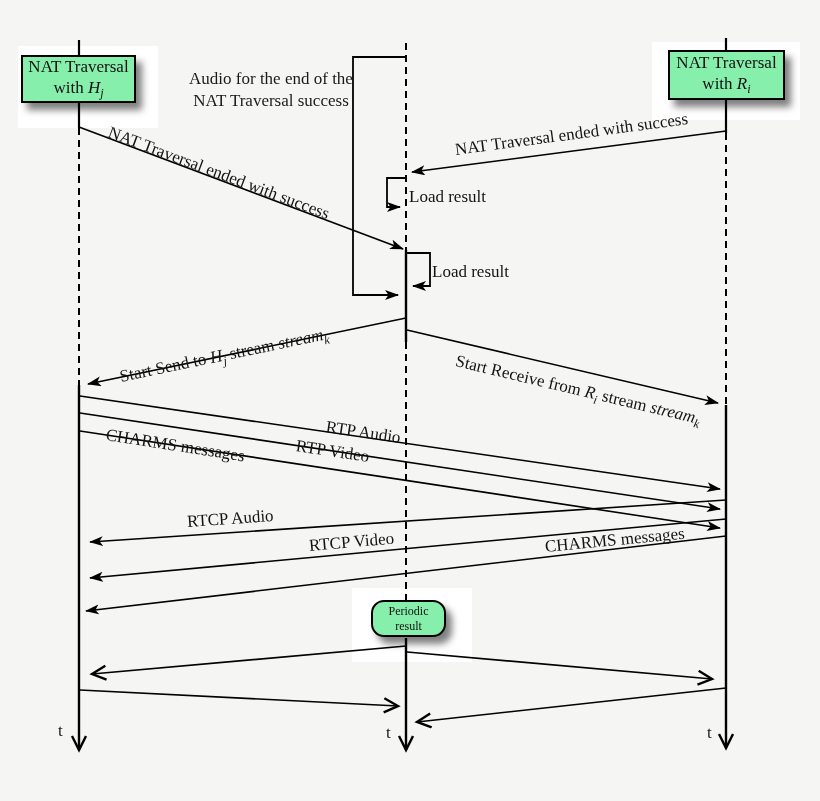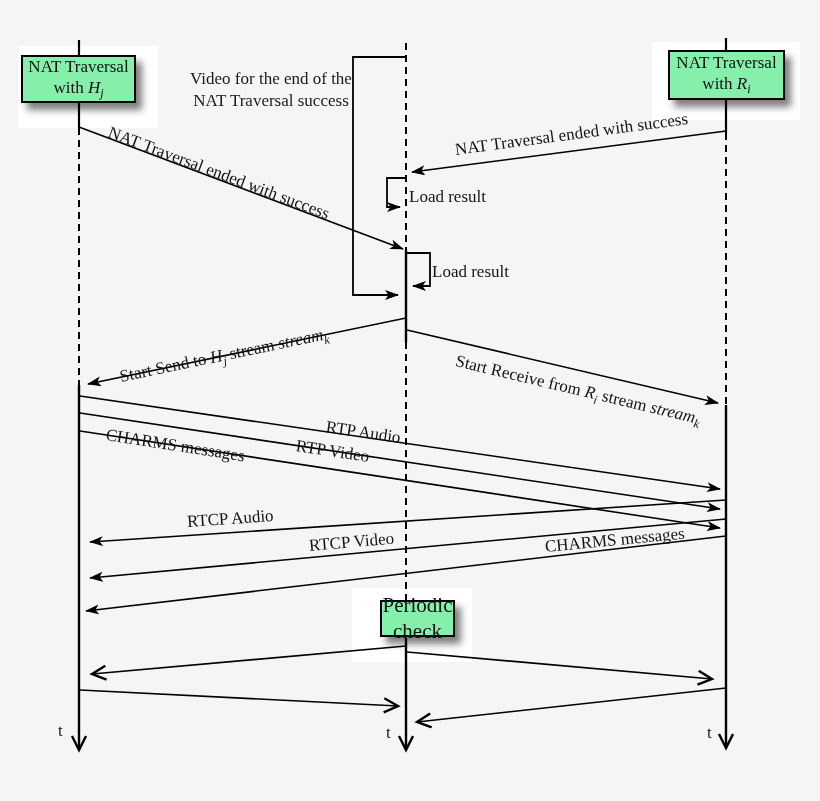--- a/index.html
+++ b/index.html
@@ -86,27 +86,27 @@
   <div class="node-box" style="left:21px;top:55px;width:111px;height:44px;">
     <div>NAT Traversal</div>
     <div><span>with </span><span class="it">H</span><sub class="it">j</sub></div>
   </div>
 
   <div class="node-box" style="left:668px;top:50px;width:113px;height:46px;">
     <div>NAT Traversal</div>
     <div><span>with </span><span class="it">R</span><sub class="it">i</sub></div>
   </div>
 
-  <div class="node-box" style="left:380px;top:600px;width:71px;height:33px;font-size:21px;">
+  <div class="node-box" style="left:371px;top:600px;width:71px;height:33px;font-size:12px;border-radius:13px;">
     <div>Periodic</div>
-    <div>check</div>
+    <div>result</div>
   </div>
 
   <div class="note" style="left:186px;top:68px;width:170px;">
-    <div>Video for the end of the</div>
+    <div>Audio for the end of the</div>
     <div>NAT Traversal success</div>
   </div>
 
   <div class="lbl" style="left:109px;top:121px;transform:rotate(20.6deg);">NAT Traversal ended with success</div>
   <div class="lbl" style="left:455px;top:139px;transform:rotate(-7.6deg);">NAT Traversal ended with success</div>
   <div class="lbl" style="left:409px;top:186px;">Load result</div>
   <div class="lbl" style="left:432px;top:261px;">Load result</div>
 
   <div class="lbl" style="left:120px;top:366px;transform:rotate(-11.7deg);">
     <span>Start Send to </span><span class="it">H</span><sub class="it">j</sub><span> stream </span><span class="it">stream</span><sub class="it">k</sub>

